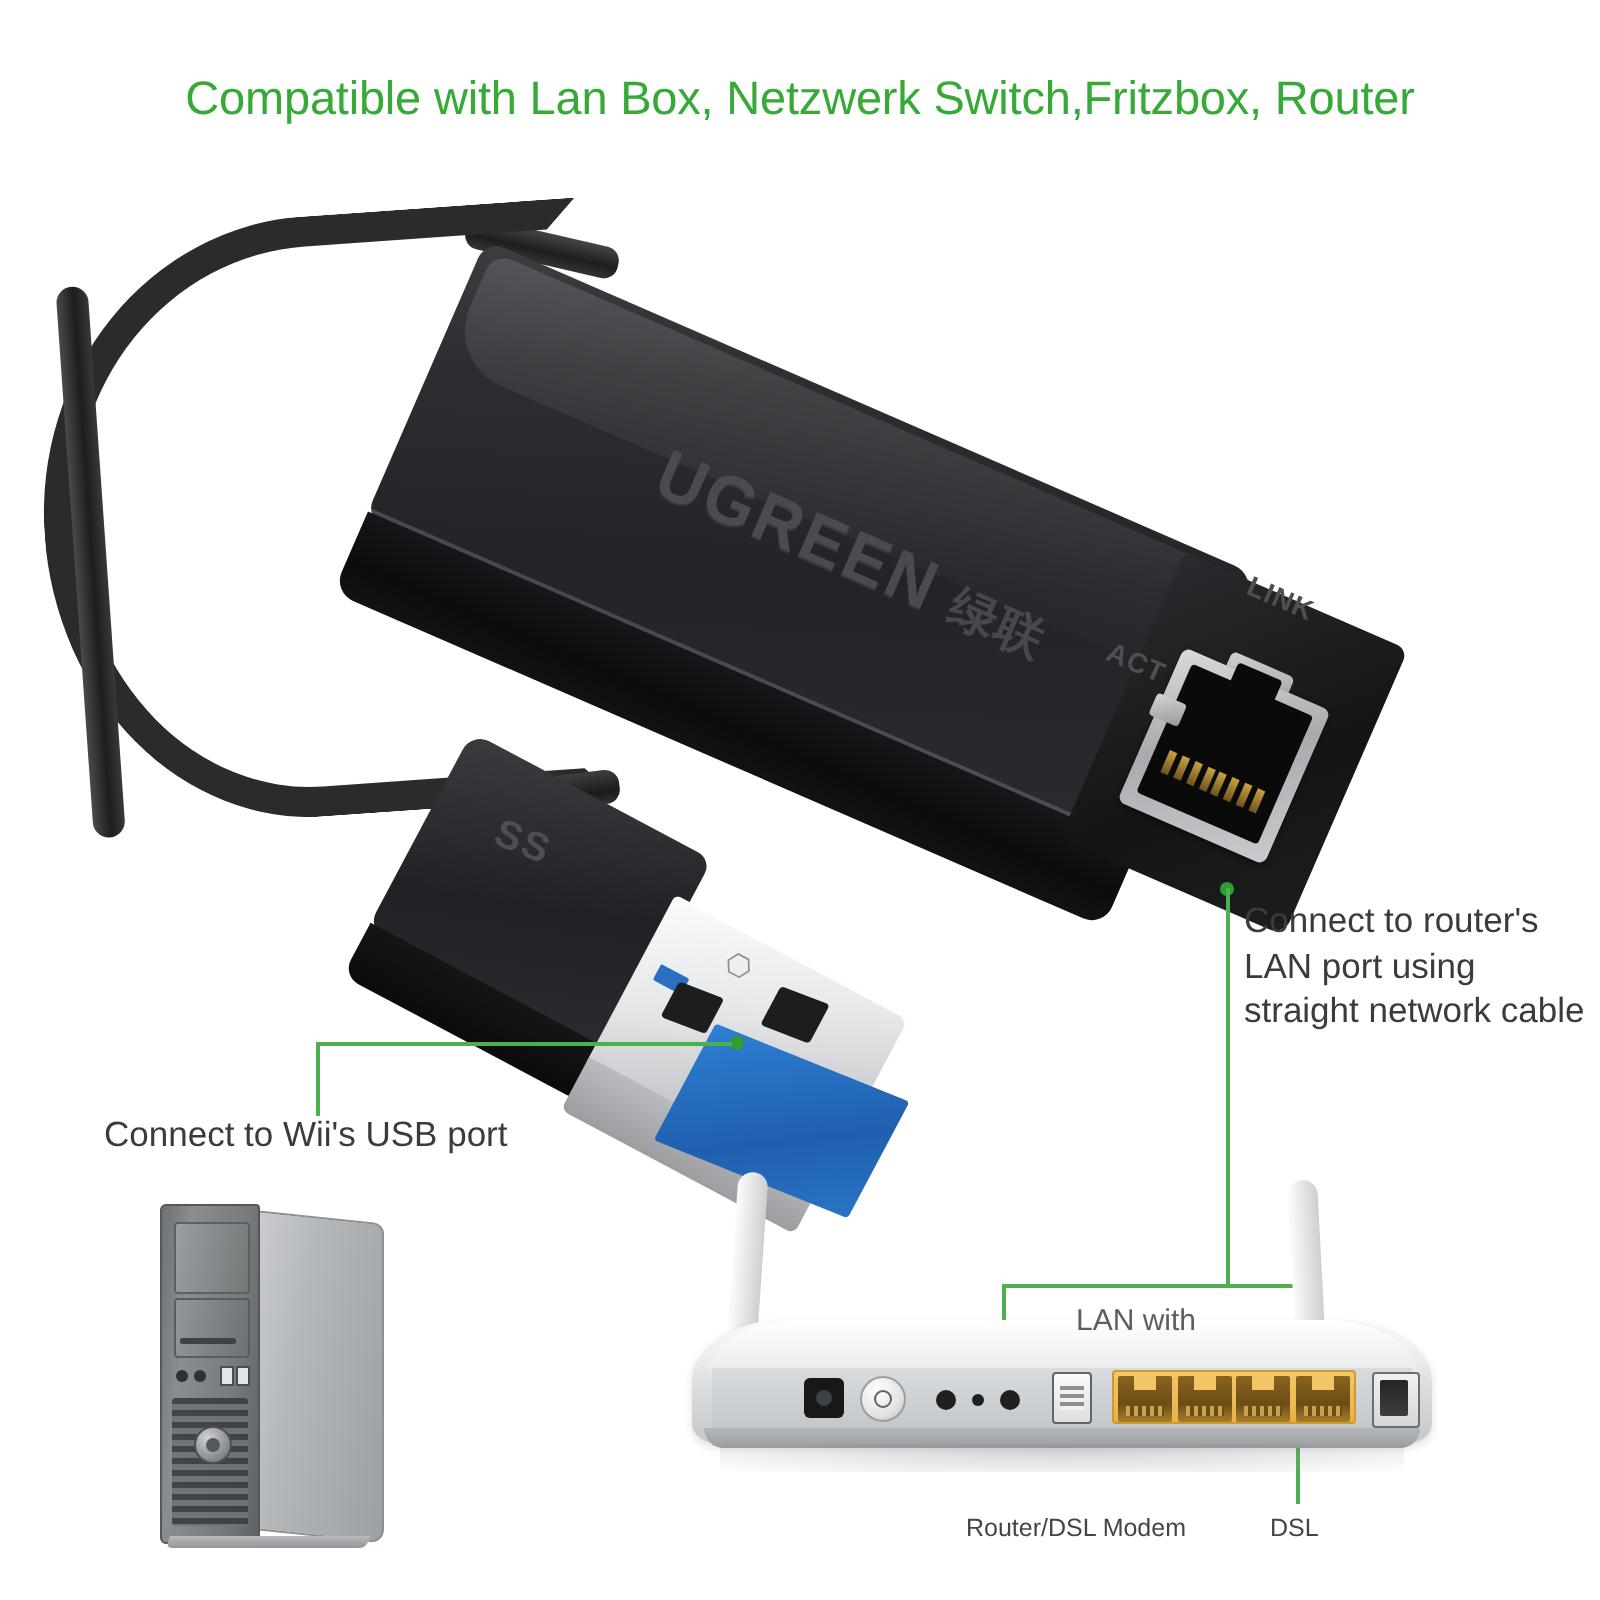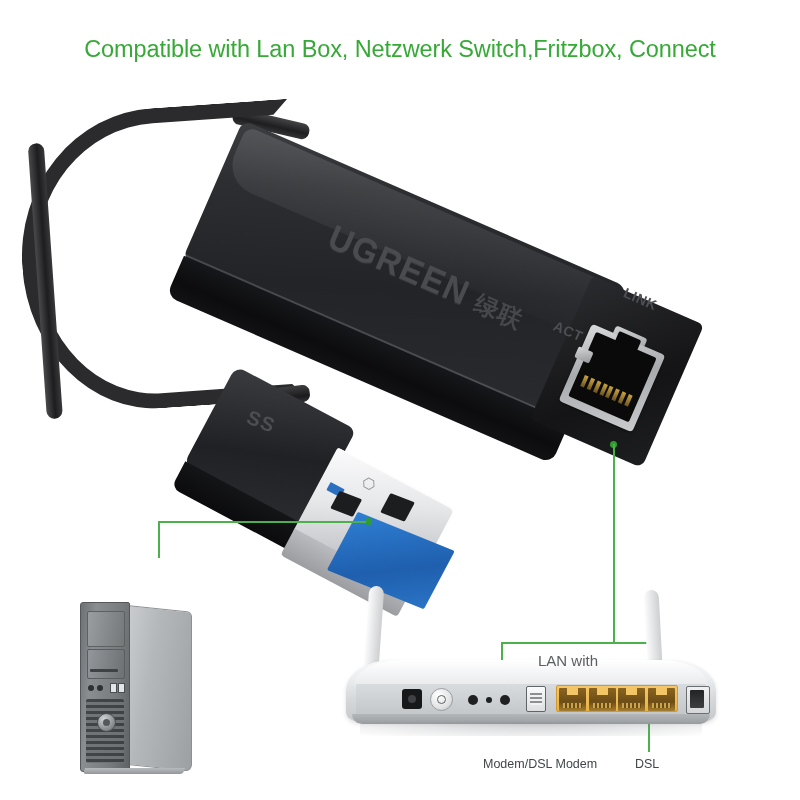--- a/index.html
+++ b/index.html
@@ -581,21 +581,21 @@
     width: 350px; height: 6px;
     background: repeating-linear-gradient(90deg, #b9bcbe 0 5px, #dfe1e3 5px 10px);
     opacity: 0.55;
   }
 </style>
 </head>
 <body>
 
 <div id="stage">
 
-  <div class="headline">Compatible with Lan Box, Netzwerk Switch,Fritzbox, Connect</div>
+  <div class="headline">Compatible with Lan Box, Netzwerk Switch,Fritzbox, Router</div>
 
   <div class="cable-tail-top"></div>
   <div class="cable-loop"></div>
   <div class="cable-tail-bot"></div>
 
   <div class="adapter">
     <div class="adapter-top">
       <div class="adapter-top-sheen"></div>
       <div class="logo">UGREEN</div>
       <div class="logo-cn">绿联</div>
@@ -639,24 +639,26 @@
     <div class="usb-trident">⎔</div>
   </div>
 
   <div class="gdot" style="left:610px; top:441px;"></div>
   <div class="gline" style="left:612.5px; top:444px; width:2px; height:200px;"></div>
   <div class="gline" style="left:612.5px; top:642px; width:47px; height:2px;"></div>
   <div class="gline" style="left:501px; top:642px; width:112px; height:2px;"></div>
   <div class="gline" style="left:501px; top:642px; width:2px; height:43px;"></div>
   <div class="gline" style="left:657px; top:642px; width:2px; height:43px;"></div>
 
+  <div class="anno-right">Connect to router's LAN port using straight network cable</div>
 
   <div class="gdot" style="left:365px; top:518px;"></div>
   <div class="gline" style="left:158px; top:520.5px; width:208px; height:2px;"></div>
   <div class="gline" style="left:158px; top:520.5px; width:2px; height:37px;"></div>
+  <div class="anno-left">Connect to Wii's USB port</div>
 
   <div class="gline" style="left:648px; top:712px; width:2px; height:40px;"></div>
 
   <div class="pc">
     <div class="pc-side"></div>
     <div class="pc-front">
       <div class="pc-bay"></div>
       <div class="pc-bay2"></div>
       <div class="pc-slot"></div>
       <div class="pc-ports">
@@ -690,16 +692,16 @@
     <div class="rp lan-group">
       <div class="lan-port"></div>
       <div class="lan-port"></div>
       <div class="lan-port"></div>
       <div class="lan-port"></div>
     </div>
     <div class="rp dsl-port"></div>
   </div>
 
   <div class="lan-label">LAN with</div>
-  <div class="foot-label foot-modem">Modem/DSL Modem</div>
+  <div class="foot-label foot-modem">Router/DSL Modem</div>
   <div class="foot-label foot-dsl">DSL</div>
 
 </div>
 
 </body></html>

